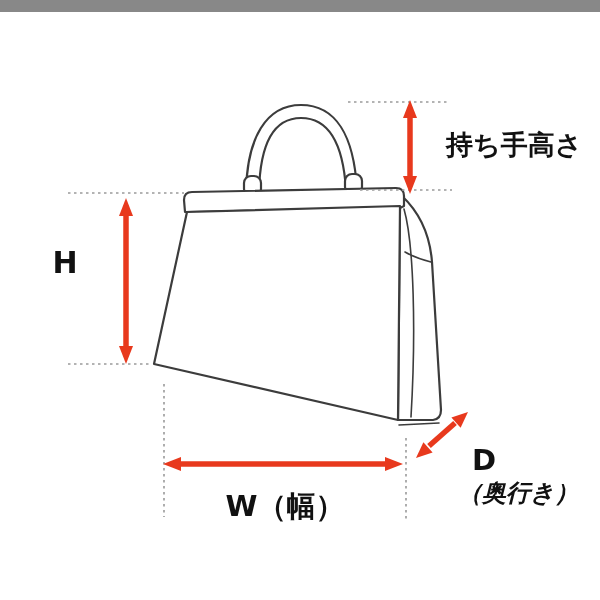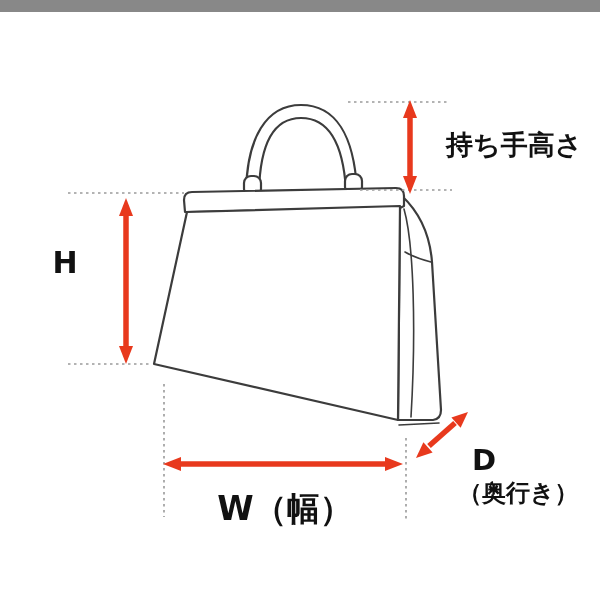--- a/index.html
+++ b/index.html
@@ -33,24 +33,24 @@
   .label{
     position:absolute;
     color:#111;
     white-space:nowrap;
     line-height:1.25;
   }
   .label-handle{left:446px;top:116px;font-size:27px;font-weight:600;}
   .label-h{left:5px;top:232px;width:120px;text-align:center;font-weight:600;}
   .label-h .big{font-size:30px;}
   .label-h .small{font-size:24px;}
-  .label-w{left:185px;top:476px;width:200px;text-align:center;font-size:33px;font-weight:600;}
+  .label-w{left:185px;top:476px;width:200px;text-align:center;font-size:29px;font-weight:600;}
   .label-d{left:458px;top:430px;font-weight:600;}
   .label-d .big{font-size:29px;padding-left:14px;}
-  .label-d .small{font-size:24px;}
+  .label-d .small{font-size:24px;font-style:italic;}
 </style>
 </head>
 <body>
 
 <div class="stage">
 
   <svg width="600" height="600" viewBox="0 0 600 600">
 
     <g>
 

